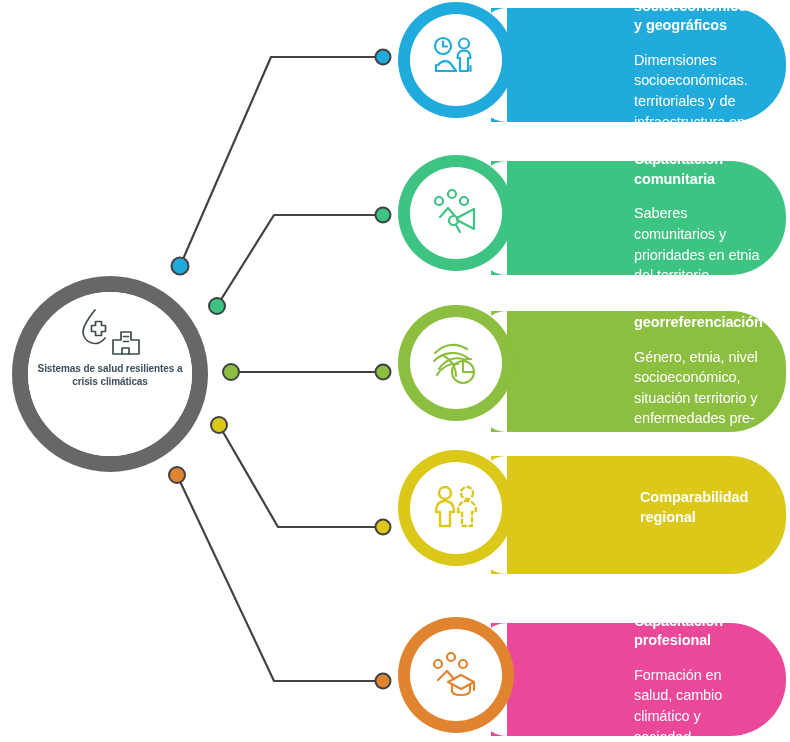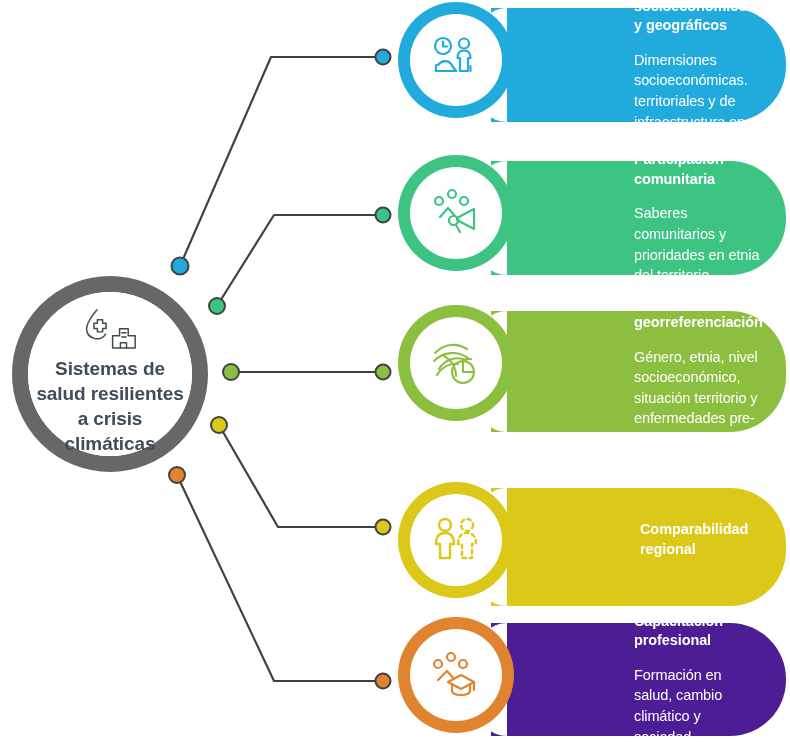--- a/index.html
+++ b/index.html
@@ -58,21 +58,21 @@
   }
   #hub-icon {
     width: 74px;
     height: 48px;
     display: block;
   }
   #hub-label {
     margin-top: 6px;
     width: 150px;
     text-align: center;
-    font-size: 19px;
+    font-size: 10px;
     font-weight: bold;
     line-height: 1.32;
     color: #3e4d5c;
     letter-spacing: -0.1px;
   }
 
   
   .card {
     position: absolute;
     left: 398px;
@@ -143,21 +143,21 @@
     font-weight: normal;
     line-height: 1.42;
     margin: 0;
     letter-spacing: -0.1px;
   }
 
   
   #card-0 { top: 2px;   height: 126px; }
   #card-1 { top: 155px; height: 126px; }
   #card-2 { top: 305px; height: 133px; }
-  #card-3 { top: 482px; height: 130px; }
+  #card-3 { top: 450px; height: 130px; }
   #card-4 { top: 617px; height: 125px; }
 
   #card-3 .card-title { margin-left: 6px; }
 </style>
 </head>
 <body>
 
 <div id="diagram-root">
 
   <svg id="connector-layer" viewBox="0 0 790 742" width="790" height="742">
@@ -220,21 +220,21 @@
           <path d="M6 31 v6"></path>
           <path d="M8 31 c4-5 10-5 13-1 l5 7"></path>
         </svg>
       </div>
     </div>
   </div>
 
   <div class="card" id="card-1">
     <div class="card-body" style="background:#3dc483">
       <div class="card-text">
-        <p class="card-title">Participación comunitaria</p>
+        <p class="card-title">Capacitación comunitaria</p>
         <p class="card-desc">Saberes comunitarios y prioridades en etnia del territorio</p>
       </div>
     </div>
     <div class="card-notch"></div>
     <div class="card-circle" style="background:#3dc483">
       <div class="card-circle-inner">
         <svg class="card-icon" viewBox="0 0 52 52" fill="none" stroke="#3dc483" stroke-width="2.2" stroke-linecap="round" stroke-linejoin="round">
           <circle cx="9" cy="14" r="4"></circle>
           <circle cx="22" cy="7" r="4"></circle>
           <circle cx="34" cy="14" r="4"></circle>
@@ -284,21 +284,21 @@
           <circle cx="15" cy="11" r="6"></circle>
           <path d="M6 30 c0-8 4-11 9-11 s9 3 9 11 l-4 0 v14 h-10 v-14 z"></path>
           <circle cx="37" cy="11" r="6" stroke-dasharray="3.5 3.5"></circle>
           <path d="M28 30 c0-8 4-11 9-11 s9 3 9 11 l-4 0 v14 h-10 v-14 z" stroke-dasharray="3.5 3.5"></path>
         </svg>
       </div>
     </div>
   </div>
 
   <div class="card" id="card-4">
-    <div class="card-body" style="background:#4c1d95">
+    <div class="card-body" style="background:#ec4899">
       <div class="card-text">
         <p class="card-title">Capacitación profesional</p>
         <p class="card-desc">Formación en salud, cambio climático y sociedad</p>
       </div>
     </div>
     <div class="card-notch"></div>
     <div class="card-circle" style="background:#e08430">
       <div class="card-circle-inner">
         <svg class="card-icon" viewBox="0 0 52 52" fill="none" stroke="#e08430" stroke-width="2.2" stroke-linecap="round" stroke-linejoin="round">
           <circle cx="8" cy="15" r="4"></circle>

